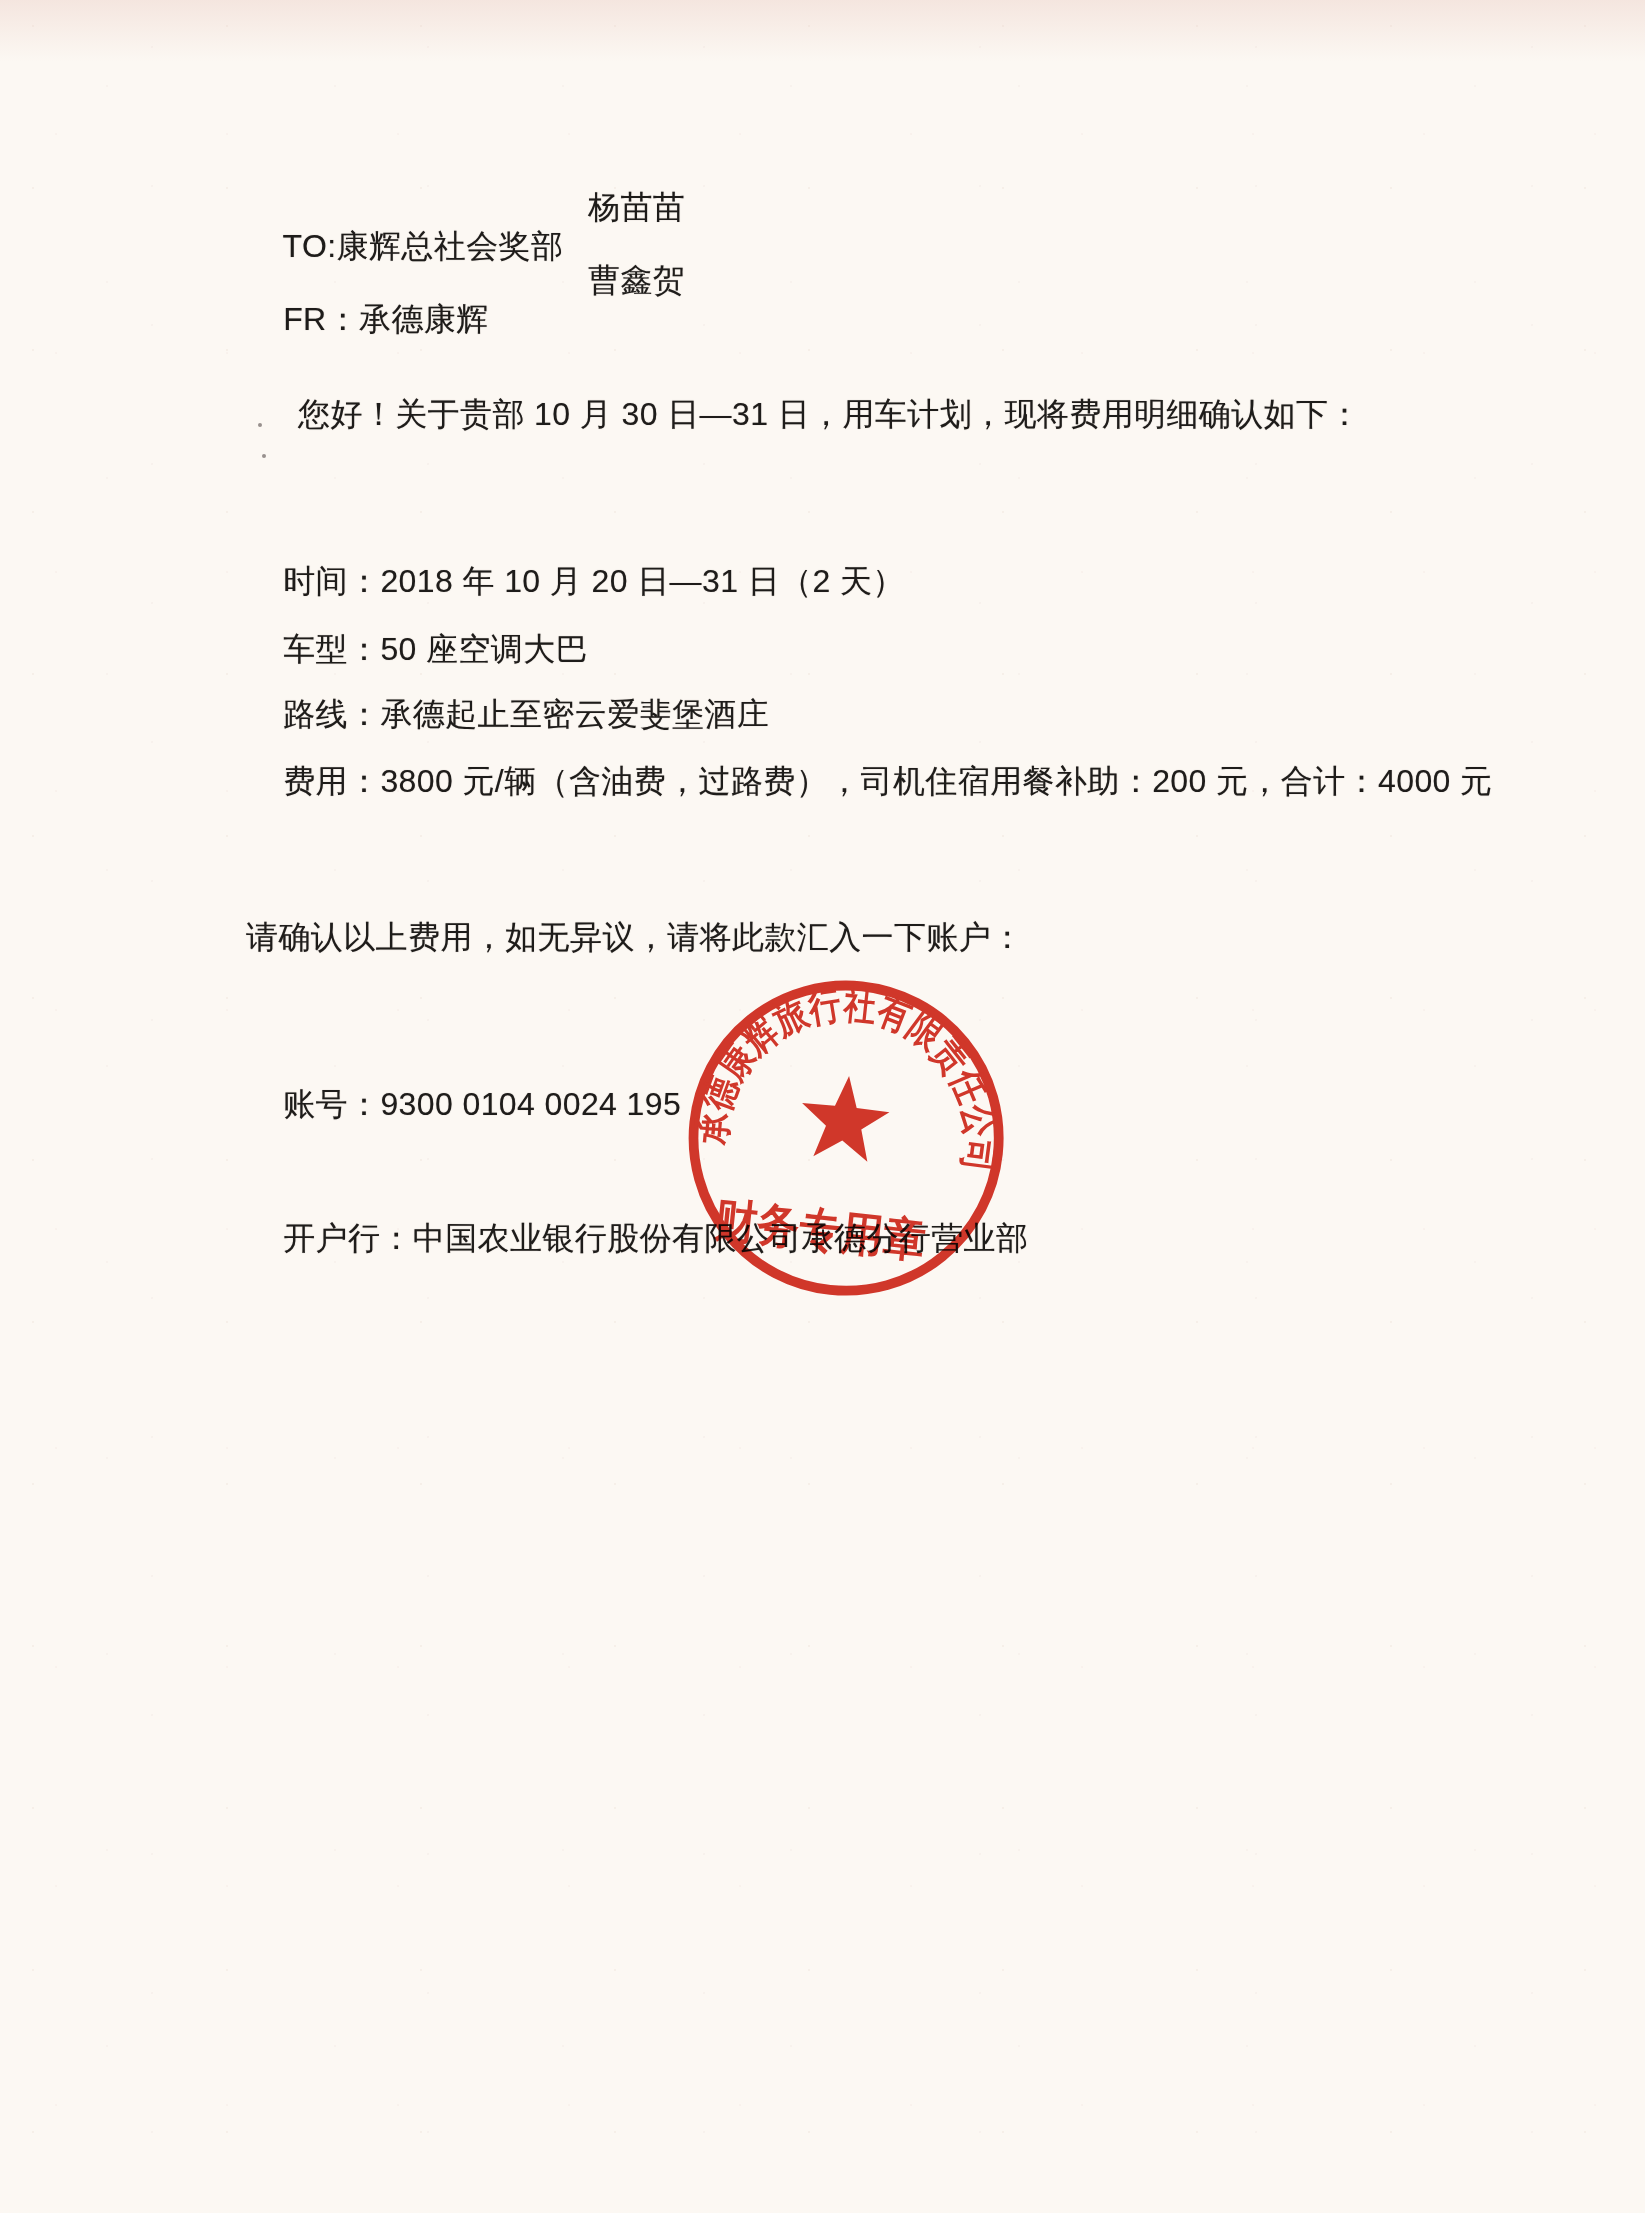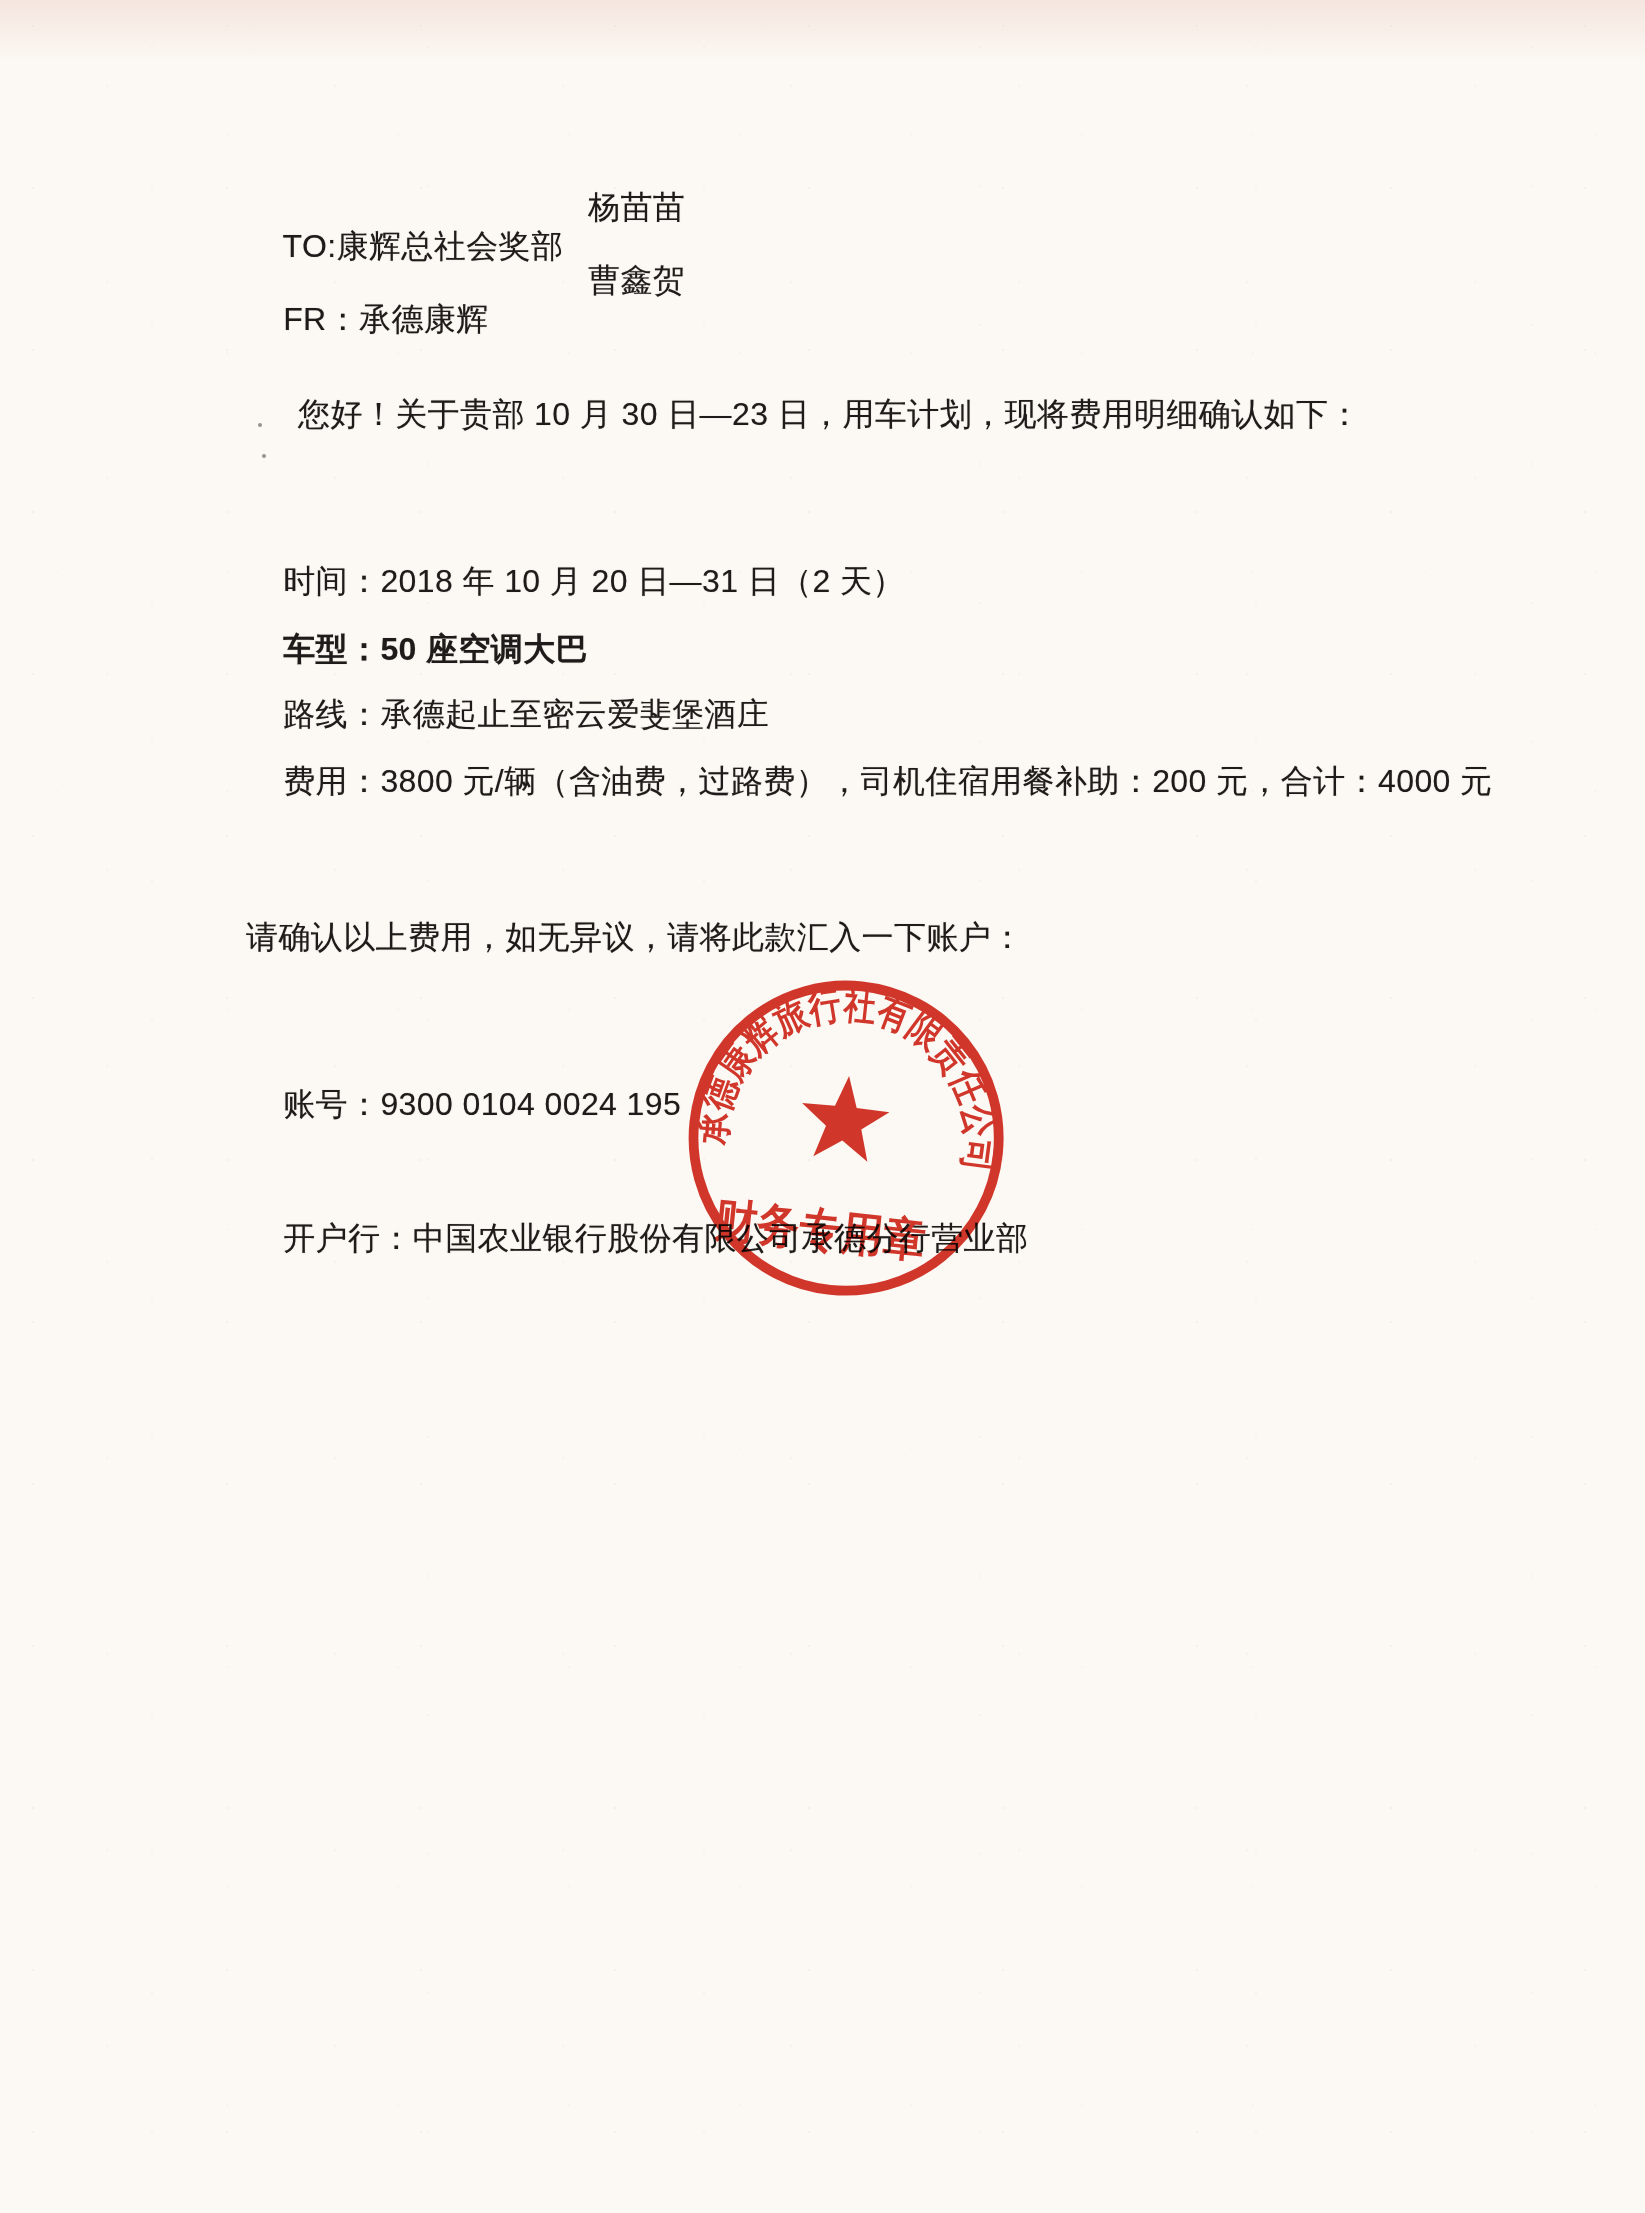--- a/index.html
+++ b/index.html
@@ -68,29 +68,29 @@
   <div class="line" style="top:188px;">
     <span>TO:</span><span>康辉总社会奖部</span>
     <span class="name">杨苗苗</span>
   </div>
 
   <div class="line" style="top:261px;">
     <span>FR：</span><span>承德康辉</span>
     <span class="name">曹鑫贺</span>
   </div>
 
-  <div class="line" style="top:395px; left:298px;">您好！关于贵部 10 月 30 日—23 日，用车计划，现将费用明细确认如下：</div>
+  <div class="line" style="top:395px; left:298px;">您好！关于贵部 10 月 30 日—31 日，用车计划，现将费用明细确认如下：</div>
 
   <div class="speck" style="left:258px; top:423px;"></div>
   <div class="speck" style="left:262px; top:454px;"></div>
 
   <div class="line" style="top:523px;">
     <span>时间：</span><span>2018 年 10 月 20 日—31 日（2 天）</span>
   </div>
-  <div class="line" style="top:591px;font-weight:bold;">
+  <div class="line" style="top:591px;">
     <span>车型：</span><span>50 座空调大巴</span>
   </div>
   <div class="line" style="top:656px;">
     <span>路线：</span><span>承德起止至密云爱斐堡酒庄</span>
   </div>
   <div class="line" style="top:723px;">
     <span>费用：</span><span>3800 元/辆（含油费，过路费），司机住宿用餐补助：200 元，合计：4000 元</span>
   </div>
 
   <div class="line" style="top:918px;text-align:right;">请确认以上费用，如无异议，请将此款汇入一下账户：</div>

